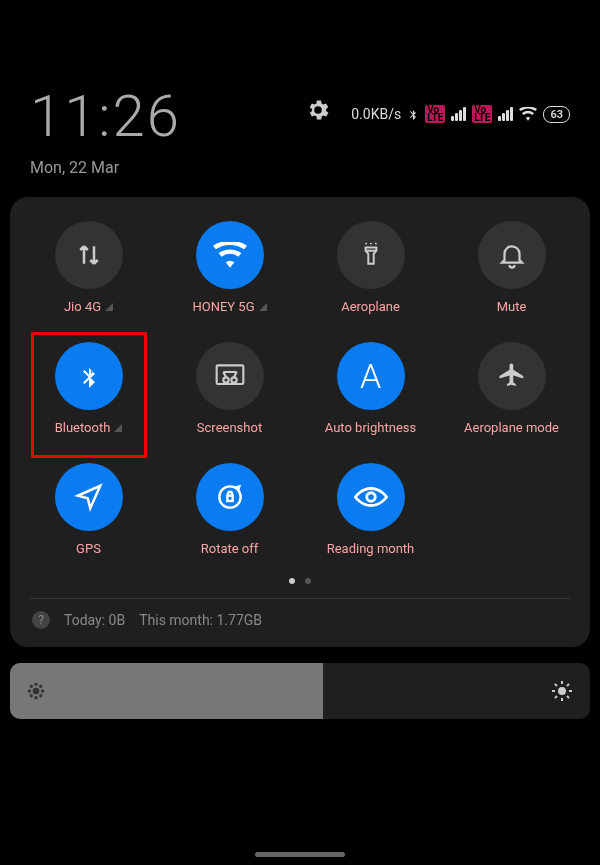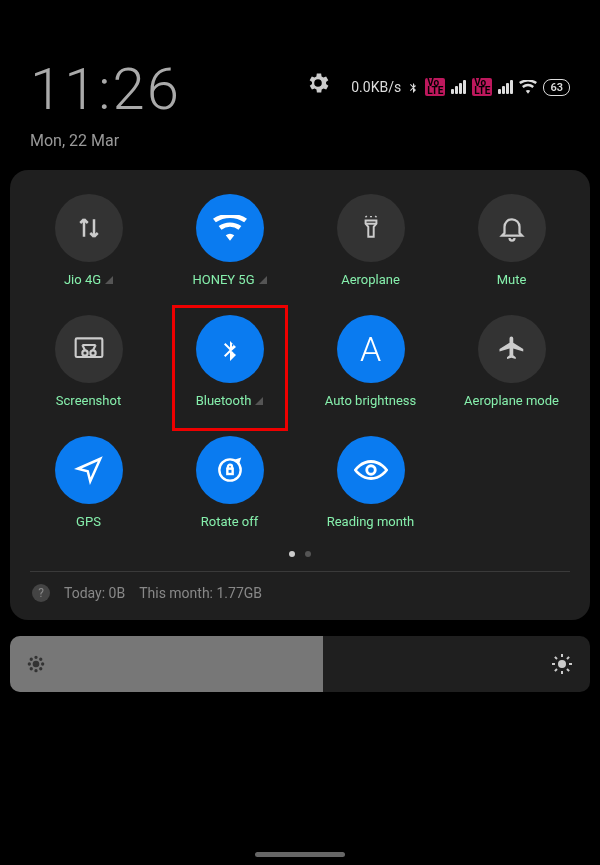--- a/index.html
+++ b/index.html
@@ -10,20 +10,21 @@
       font-family: -apple-system, Roboto, sans-serif;
       color: #ccc;
       overflow: hidden;
       position: relative;
     }
     .header {
       padding: 55px 30px 10px 30px;
       display: flex;
       justify-content: space-between;
       align-items: flex-start;
+      margin-top: 27px;
     }
     .clock {
       font-size: 58px;
       font-weight: 300;
       color: #aaa;
       letter-spacing: 2px;
     }
     .date {
       font-size: 16px;
       color: #999;
@@ -102,21 +103,21 @@
       align-items: center;
       justify-content: center;
       color: #ccc;
     }
     .circle.active {
       background: #0a7bf0;
       color: #fff;
     }
     .tile-label {
       font-size: 13px;
-      color: #86efac;
+      color: #fca5a5;
       display: flex;
       align-items: center;
       gap: 4px;
       white-space: nowrap;
     }
     .tri {
       width: 0; height: 0;
       border-left: 8px solid transparent;
       border-bottom: 8px solid #555;
     }
@@ -266,42 +267,42 @@
           <svg width="30" height="30" viewBox="0 0 24 24" fill="none" stroke="currentColor" stroke-width="1.8">
             <path d="M6 16V11a6 6 0 0 1 12 0v5l2 2H4l2-2zM10 20a2 2 0 0 0 4 0"></path>
           </svg>
         </div>
       <div class="tile-label">
           <span>Mute</span>
         </div>
     </div>
 
     <div class="tile">
+      <div class="highlight-box"></div>
+      <div class="circle active">
+          <svg width="24" height="34" viewBox="0 0 24 24" fill="currentColor">
+            <path d="M12 2v8.6L7.4 6 6 7.4 11.6 13 6 18.6 7.4 20 12 15.4V24l6-6-4.6-4 4.6-4-6-6zm2 4.8L15.8 8 14 9.8V6.8zm0 10.4L15.8 16 14 14.2v3z"></path>
+          </svg>
+        </div>
+      <div class="tile-label">
+          <span>Bluetooth</span>
+          <span class="tri"></span>
+        </div>
+    </div>
+    <div class="tile">
       <div class="circle">
           <svg width="32" height="28" viewBox="0 0 24 20" fill="none" stroke="currentColor" stroke-width="1.6">
             <rect x="2" y="2" width="20" height="14" rx="1"></rect>
             <circle cx="9" cy="13" r="2"></circle>
             <circle cx="15" cy="13" r="2"></circle>
             <path d="M9 11l-2-4M15 11l2-4M7 7h10"></path>
           </svg>
         </div>
       <div class="tile-label">
           <span>Screenshot</span>
-        </div>
-    </div>
-    <div class="tile">
-      <div class="highlight-box"></div>
-      <div class="circle active">
-          <svg width="24" height="34" viewBox="0 0 24 24" fill="currentColor">
-            <path d="M12 2v8.6L7.4 6 6 7.4 11.6 13 6 18.6 7.4 20 12 15.4V24l6-6-4.6-4 4.6-4-6-6zm2 4.8L15.8 8 14 9.8V6.8zm0 10.4L15.8 16 14 14.2v3z"></path>
-          </svg>
-        </div>
-      <div class="tile-label">
-          <span>Bluetooth</span>
-          <span class="tri"></span>
         </div>
     </div>
     <div class="tile">
       <div class="circle active">
           <span style="font-size:34px;font-weight:300;">A</span>
         </div>
       <div class="tile-label">
           <span>Auto brightness</span>
         </div>
     </div>

